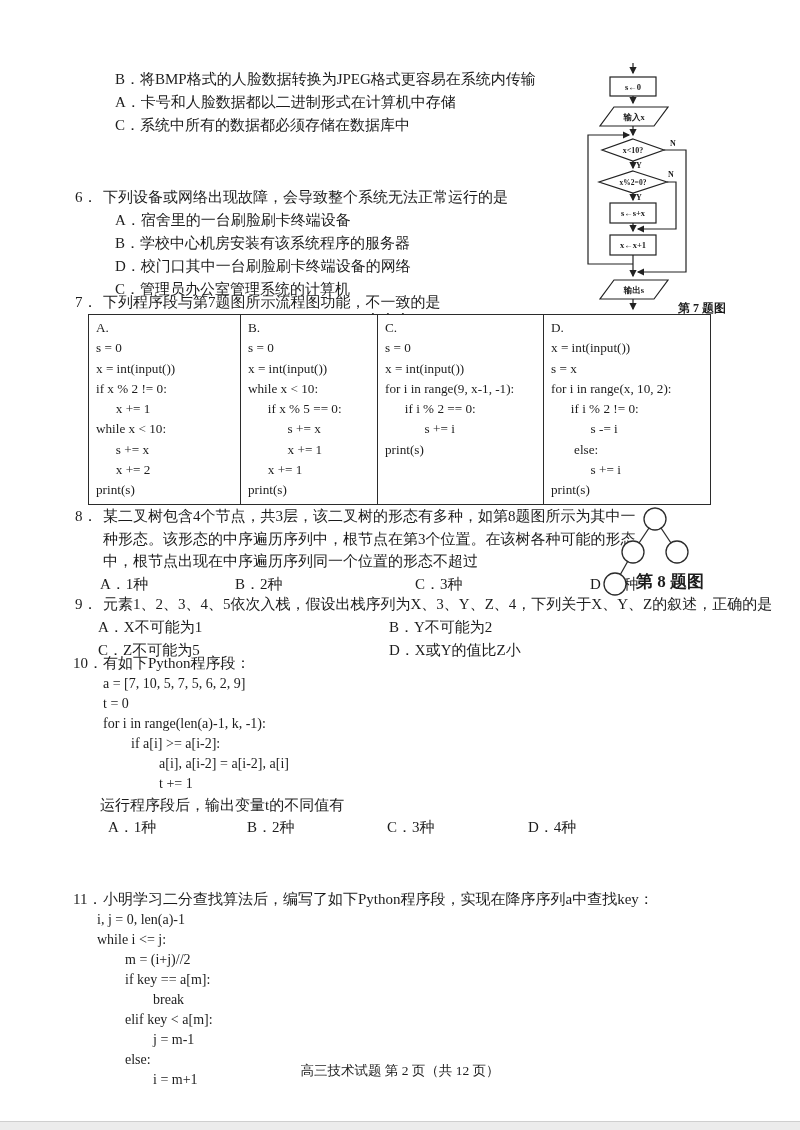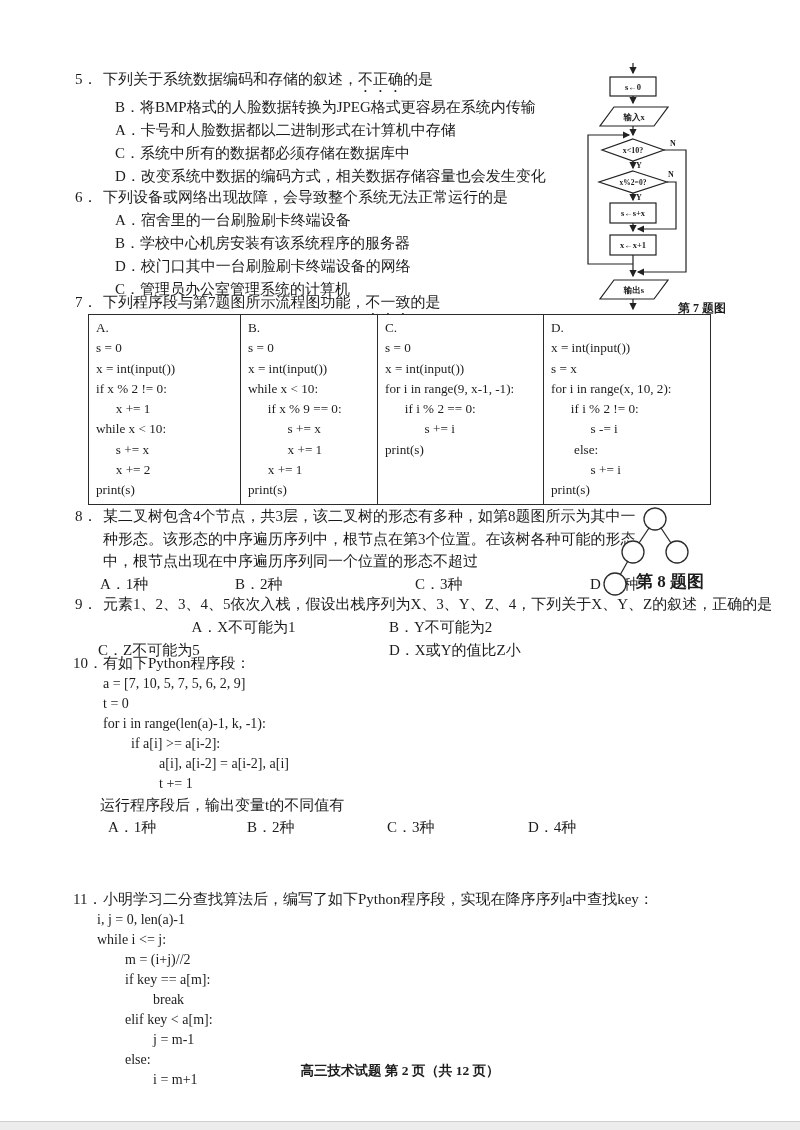--- a/index.html
+++ b/index.html
@@ -37,26 +37,24 @@
   svg text{font-family:"Liberation Serif", serif;fill:#1c1c1c;}
   .bottomstrip{
     position:absolute;left:0;top:1121px;width:800px;height:9px;
     background:#ececec;border-top:1px solid #cfcfcf;
   }
 </style>
 </head>
 <body>
 
 <div class="q" style="left:75px;top:68px;">
-  <div class="stemline"><span class="qnum">5．</span><span>下列关于系统数据编码和存储的叙述，</span><span class="emph">不正确</span><span>的是</span></div>
   <div class="opts">
       <div>B．将BMP格式的人脸数据转换为JPEG格式更容易在系统内传输</div>
       <div>A．卡号和人脸数据都以二进制形式在计算机中存储</div>
       <div>C．系统中所有的数据都必须存储在数据库中</div>
-      <div>D．改变系统中数据的编码方式，相关数据存储容量也会发生变化</div>
     </div>
 </div>
 
 <div class="q" style="left:75px;top:186px;">
   <div class="stemline"><span class="qnum">6．</span><span>下列设备或网络出现故障，会导致整个系统无法正常运行的是</span></div>
   <div class="opts">
       <div>A．宿舍里的一台刷脸刷卡终端设备</div>
       <div>B．学校中心机房安装有该系统程序的服务器</div>
       <div>D．校门口其中一台刷脸刷卡终端设备的网络</div>
       <div>C．管理员办公室管理系统的计算机</div>
@@ -119,21 +117,21 @@
       <div>while x &lt; 10:</div>
       <div>      s += x</div>
       <div>      x += 2</div>
       <div>print(s)</div>
     </div>
   <div class="cell c2">
       <div>B.</div>
       <div>s = 0</div>
       <div>x = int(input())</div>
       <div>while x &lt; 10:</div>
-      <div>      if x % 9 == 0:</div>
+      <div>      if x % 5 == 0:</div>
       <div>            s += x</div>
       <div>            x += 1</div>
       <div>      x += 1</div>
       <div>print(s)</div>
     </div>
   <div class="cell c3">
       <div>C.</div>
       <div>s = 0</div>
       <div>x = int(input())</div>
       <div>for i in range(9, x-1, -1):</div>
@@ -172,21 +170,21 @@
     <circle cx="35" cy="56" r="11" fill="#fff"></circle>
     <circle cx="79" cy="56" r="11" fill="#fff"></circle>
     <circle cx="17" cy="88" r="11" fill="#fff"></circle>
   </g>
 </svg>
 <div class="figcap" style="left:636px;top:560px;font-size:17px;">第 8 题图</div>
 
 <div class="q" style="left:75px;top:593px;">
   <div class="stemline"><span class="qnum">9．</span><span>元素1、2、3、4、5依次入栈，假设出栈序列为X、3、Y、Z、4，下列关于X、Y、Z的叙述，正确的是</span></div>
   <div class="optrow" style="padding-left:23px;">
-    <span style="width:291px;text-align:center;">A．X不可能为1</span><span>B．Y不可能为2</span>
+    <span style="width:291px;">A．X不可能为1</span><span>B．Y不可能为2</span>
   </div>
   <div class="optrow" style="padding-left:23px;">
     <span style="width:291px;">C．Z不可能为5</span><span>D．X或Y的值比Z小</span>
   </div>
 </div>
 
 <div class="q" style="left:73px;top:652px;line-height:22px;">
   <div class="stemline"><span class="qnum" style="width:30px;">10．</span><span>有如下Python程序段：</span></div>
   <div class="pycode" style="padding-left:30px;">
       <div>a = [7, 10, 5, 7, 5, 6, 2, 9]</div>
@@ -210,15 +208,15 @@
       <div>        m = (i+j)//2</div>
       <div>        if key == a[m]:</div>
       <div>                break</div>
       <div>        elif key &lt; a[m]:</div>
       <div>                j = m-1</div>
       <div>        else:</div>
       <div>                i = m+1</div>
     </div>
 </div>
 
-<div style="position:absolute;left:0;top:1062px;width:800px;text-align:center;font-size:13.5px;font-weight:700;">高三技术试题  第 2 页（共 12 页）</div>
+<div style="position:absolute;left:0;top:1062px;width:800px;text-align:center;font-size:13.5px;font-weight:400;">高三技术试题  第 2 页（共 12 页）</div>
 
 <div class="bottomstrip"></div>
 
 </body></html>

